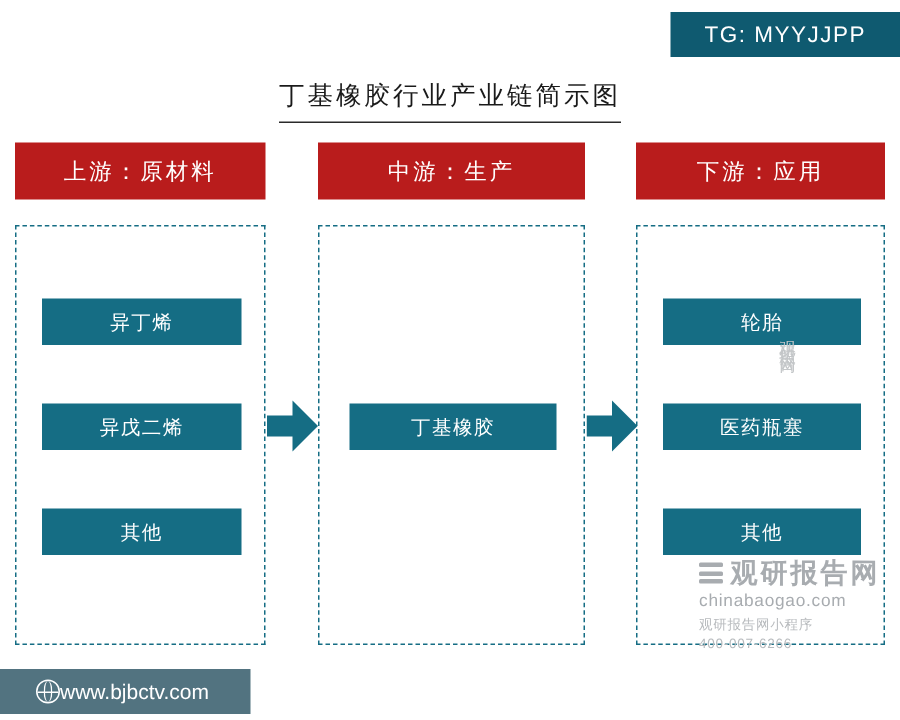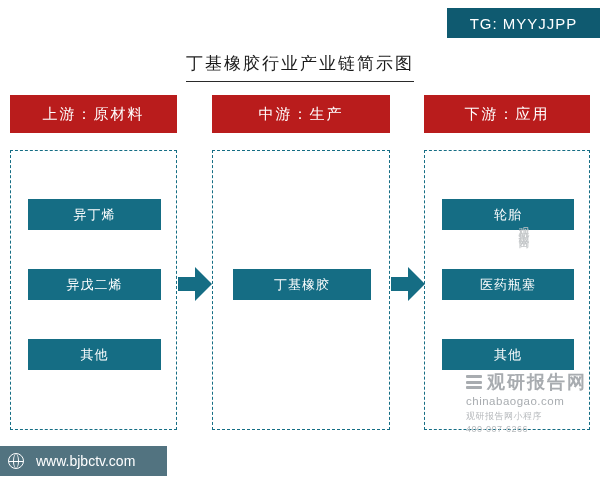--- a/index.html
+++ b/index.html
@@ -45,21 +45,21 @@
   .box-down .node{left:17px;width:132px;}
   .n1{top:48px;} .n2{top:118px;} .n3{top:188px;}
   
   .arrow{position:absolute;top:264px;width:34px;height:40px;}
   .arrow-1{left:178px;} .arrow-2{left:391px;}
   .arrow svg{display:block;width:100%;height:100%;}
   
   .bl-bar{
     position:absolute;left:0;top:446px;width:167px;height:30px;
     background:rgba(58,96,110,0.88);color:#fff;font-size:14px;
-    display:flex;align-items:center;gap:12px;padding-left:8px;box-sizing:border-box;
+    display:flex;align-items:center;gap:0;padding-left:24px;box-sizing:border-box;
   }
   .globe-icon{
     width:14px;height:14px;border:1.5px solid #fff;border-radius:50%;
     position:relative;flex:0 0 auto;
   }
   .globe-icon:before{
     content:"";position:absolute;left:0;right:0;top:50%;height:1px;background:#fff;margin-top:-0.5px;
   }
   .globe-icon:after{
     content:"";position:absolute;top:0;bottom:0;left:50%;width:6px;margin-left:-3px;

